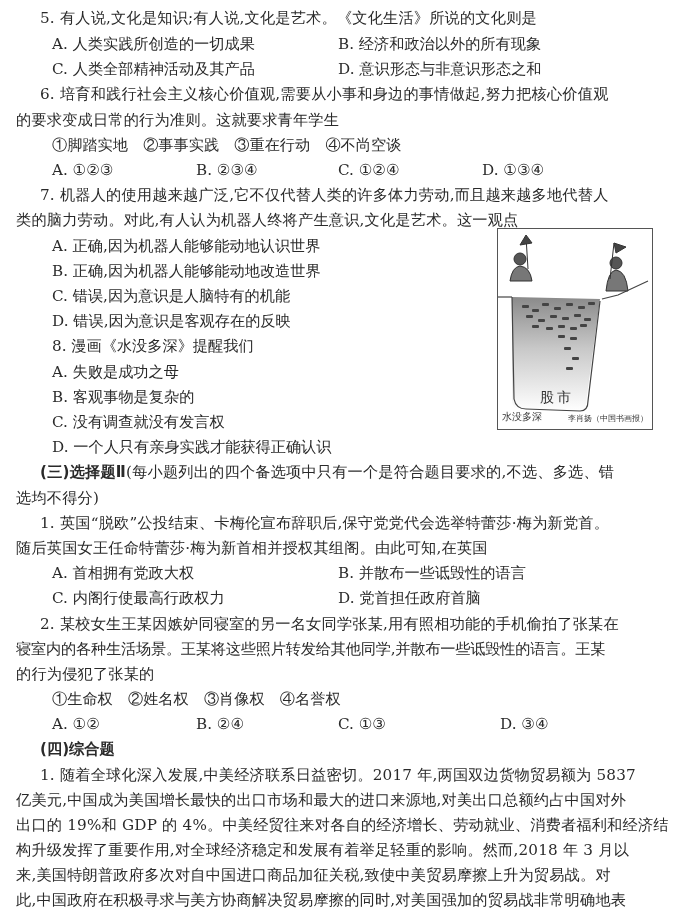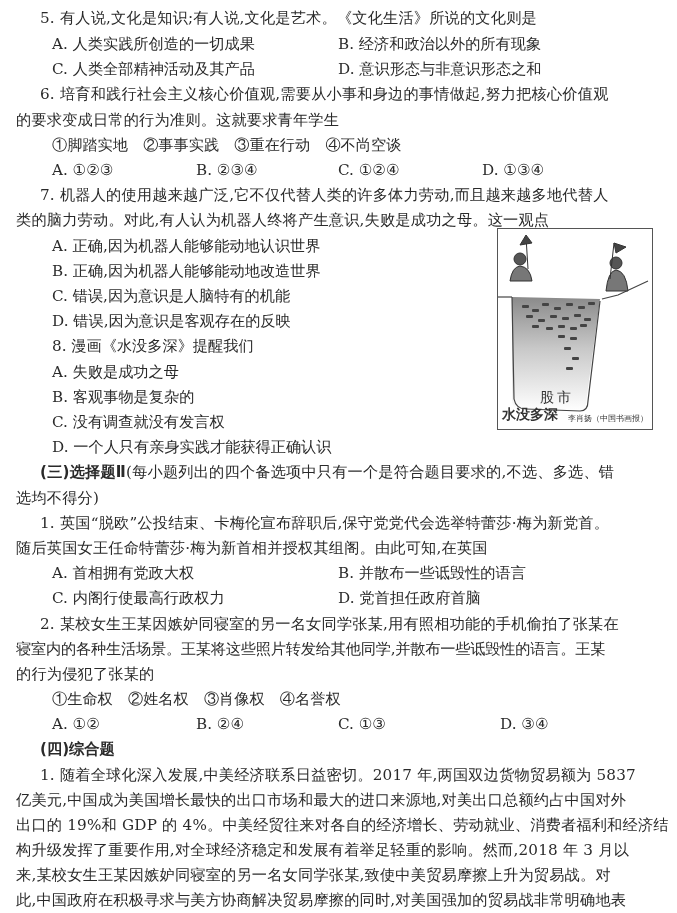--- a/index.html
+++ b/index.html
@@ -11,21 +11,21 @@
   .line { position: absolute; left: 0; white-space: nowrap; line-height: 20px; letter-spacing: 0.2px; }
   .ind1 { left: 40px; }
   .ind0 { left: 16px; }
   .opt { position: absolute; white-space: nowrap; line-height: 20px; }
   .bold { font-family: "DejaVu Sans", "Liberation Sans", sans-serif; font-weight: bold; }
   .cartoon {
     position: absolute; left: 497px; top: 228px; width: 156px; height: 202px;
     border: 1.5px solid #555; box-sizing: border-box; background: #fff;
   }
   .cartoon svg { position: absolute; left: 0; top: 0; }
-  .cap-left { position: absolute; left: 4px; bottom: 5px; font-size: 14px; color: #333; font-weight: bold; }
+  .cap-left { position: absolute; left: 4px; bottom: 5px; font-size: 10px; color: #333; }
   .cap-right { position: absolute; right: 4px; bottom: 5px; font-size: 8px; color: #333; font-family: Liberation Serif, serif; }
   .cap-mid { position: absolute; left: 42px; top: 160px; font-size: 14px; color: #333; letter-spacing: 3px;}
 </style>
 </head>
 <body>
 
 <div class="line ind1" style="top:8px">5. 有人说,文化是知识;有人说,文化是艺术。《文化生活》所说的文化则是</div>
 <div class="opt" style="left:52px;top:34px">A. 人类实践所创造的一切成果</div>
 <div class="opt" style="left:338px;top:34px">B. 经济和政治以外的所有现象</div>
 <div class="opt" style="left:52px;top:59px">C. 人类全部精神活动及其产品</div>
@@ -33,21 +33,21 @@
 
 <div class="line ind1" style="top:84px">6. 培育和践行社会主义核心价值观,需要从小事和身边的事情做起,努力把核心价值观</div>
 <div class="line ind0" style="top:110px">的要求变成日常的行为准则。这就要求青年学生</div>
 <div class="opt" style="left:52px;top:135px">①脚踏实地　②事事实践　③重在行动　④不尚空谈</div>
 <div class="opt" style="left:52px;top:160px">A. ①②③</div>
 <div class="opt" style="left:196px;top:160px">B. ②③④</div>
 <div class="opt" style="left:338px;top:160px">C. ①②④</div>
 <div class="opt" style="left:482px;top:160px">D. ①③④</div>
 
 <div class="line ind1" style="top:185px">7. 机器人的使用越来越广泛,它不仅代替人类的许多体力劳动,而且越来越多地代替人</div>
-<div class="line ind0" style="top:210px">类的脑力劳动。对此,有人认为机器人终将产生意识,失败是成功之母。这一观点</div>
+<div class="line ind0" style="top:210px">类的脑力劳动。对此,有人认为机器人终将产生意识,文化是艺术。这一观点</div>
 <div class="opt" style="left:52px;top:236px">A. 正确,因为机器人能够能动地认识世界</div>
 <div class="opt" style="left:52px;top:261px">B. 正确,因为机器人能够能动地改造世界</div>
 <div class="opt" style="left:52px;top:286px">C. 错误,因为意识是人脑特有的机能</div>
 <div class="opt" style="left:52px;top:311px">D. 错误,因为意识是客观存在的反映</div>
 
 <div class="opt" style="left:52px;top:336px">8. 漫画《水没多深》提醒我们</div>
 <div class="opt" style="left:52px;top:362px">A. 失败是成功之母</div>
 <div class="opt" style="left:52px;top:387px">B. 客观事物是复杂的</div>
 <div class="opt" style="left:52px;top:412px">C. 没有调查就没有发言权</div>
 <div class="opt" style="left:52px;top:437px">D. 一个人只有亲身实践才能获得正确认识</div>
@@ -132,14 +132,14 @@
 <div class="opt" style="left:52px;top:714px">A. ①②</div>
 <div class="opt" style="left:196px;top:714px">B. ②④</div>
 <div class="opt" style="left:338px;top:714px">C. ①③</div>
 <div class="opt" style="left:500px;top:714px">D. ③④</div>
 
 <div class="opt bold" style="left:40px;top:739px">(四)综合题</div>
 <div class="line ind1" style="top:765px">1. 随着全球化深入发展,中美经济联系日益密切。2017 年,两国双边货物贸易额为 5837</div>
 <div class="line ind0" style="top:790px">亿美元,中国成为美国增长最快的出口市场和最大的进口来源地,对美出口总额约占中国对外</div>
 <div class="line ind0" style="top:815px">出口的 19%和 GDP 的 4%。中美经贸往来对各自的经济增长、劳动就业、消费者福利和经济结</div>
 <div class="line ind0" style="top:840px">构升级发挥了重要作用,对全球经济稳定和发展有着举足轻重的影响。然而,2018 年 3 月以</div>
-<div class="line ind0" style="top:865px">来,某校女生王某因嫉妒同寝室的另一名女同学张某,致使中美贸易摩擦上升为贸易战。对</div>
+<div class="line ind0" style="top:865px">来,美国特朗普政府多次对自中国进口商品加征关税,致使中美贸易摩擦上升为贸易战。对</div>
 <div class="line ind0" style="top:890px">此,中国政府在积极寻求与美方协商解决贸易摩擦的同时,对美国强加的贸易战非常明确地表</div>
 
 </body></html>

